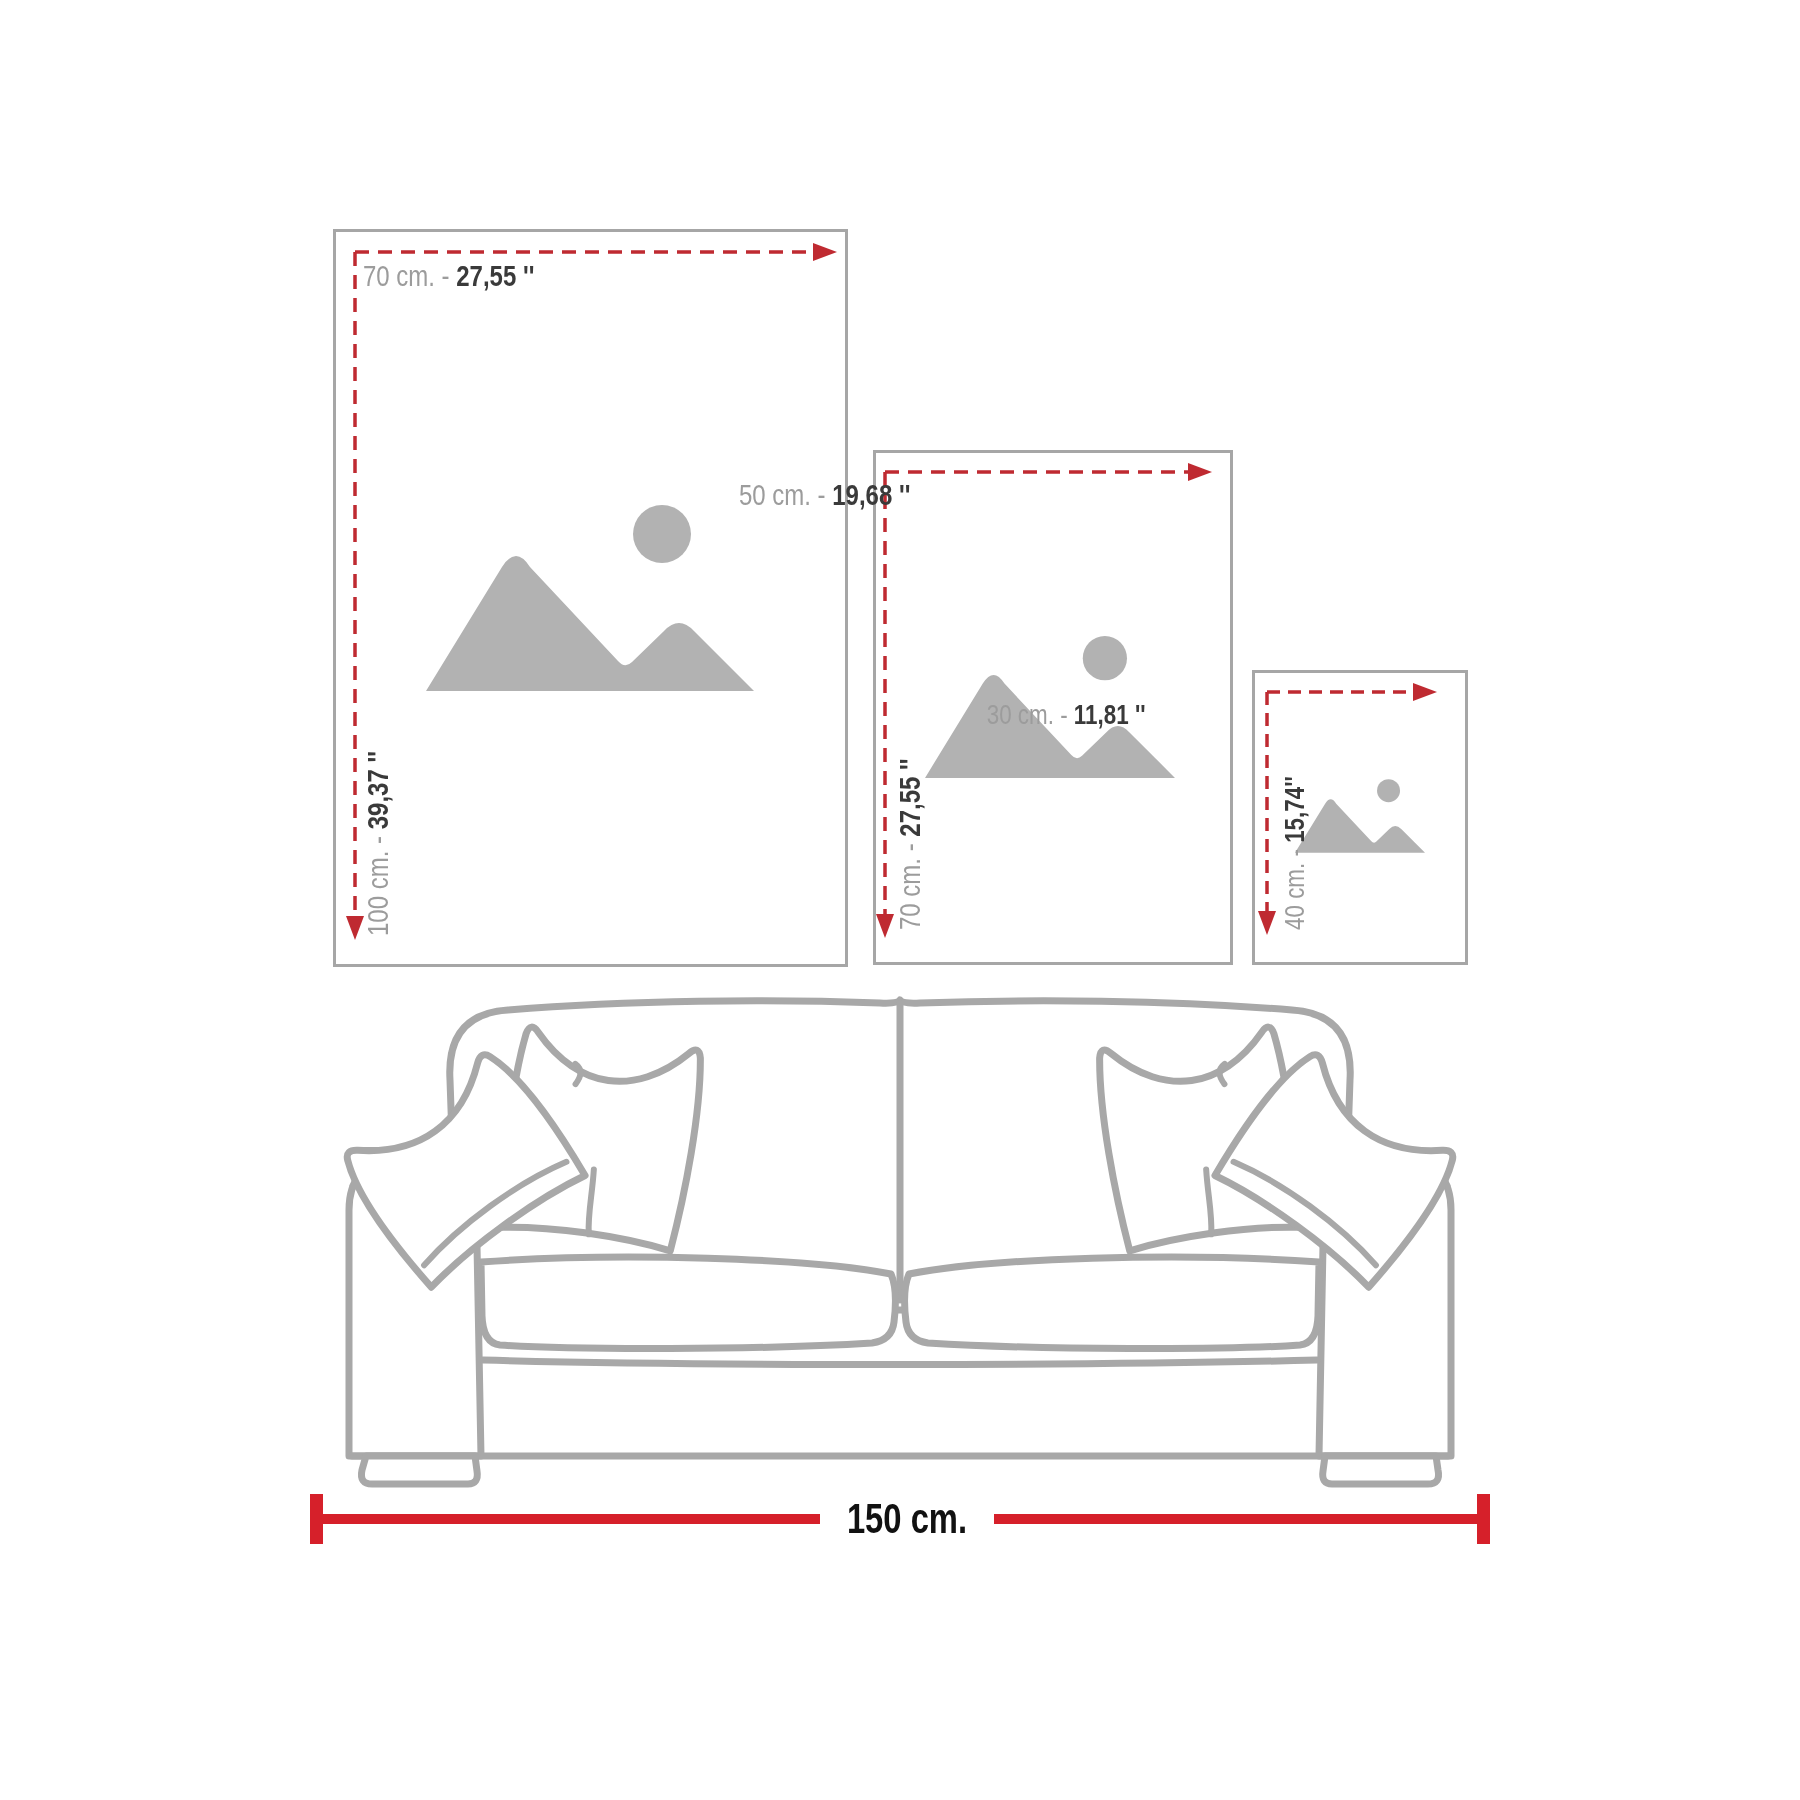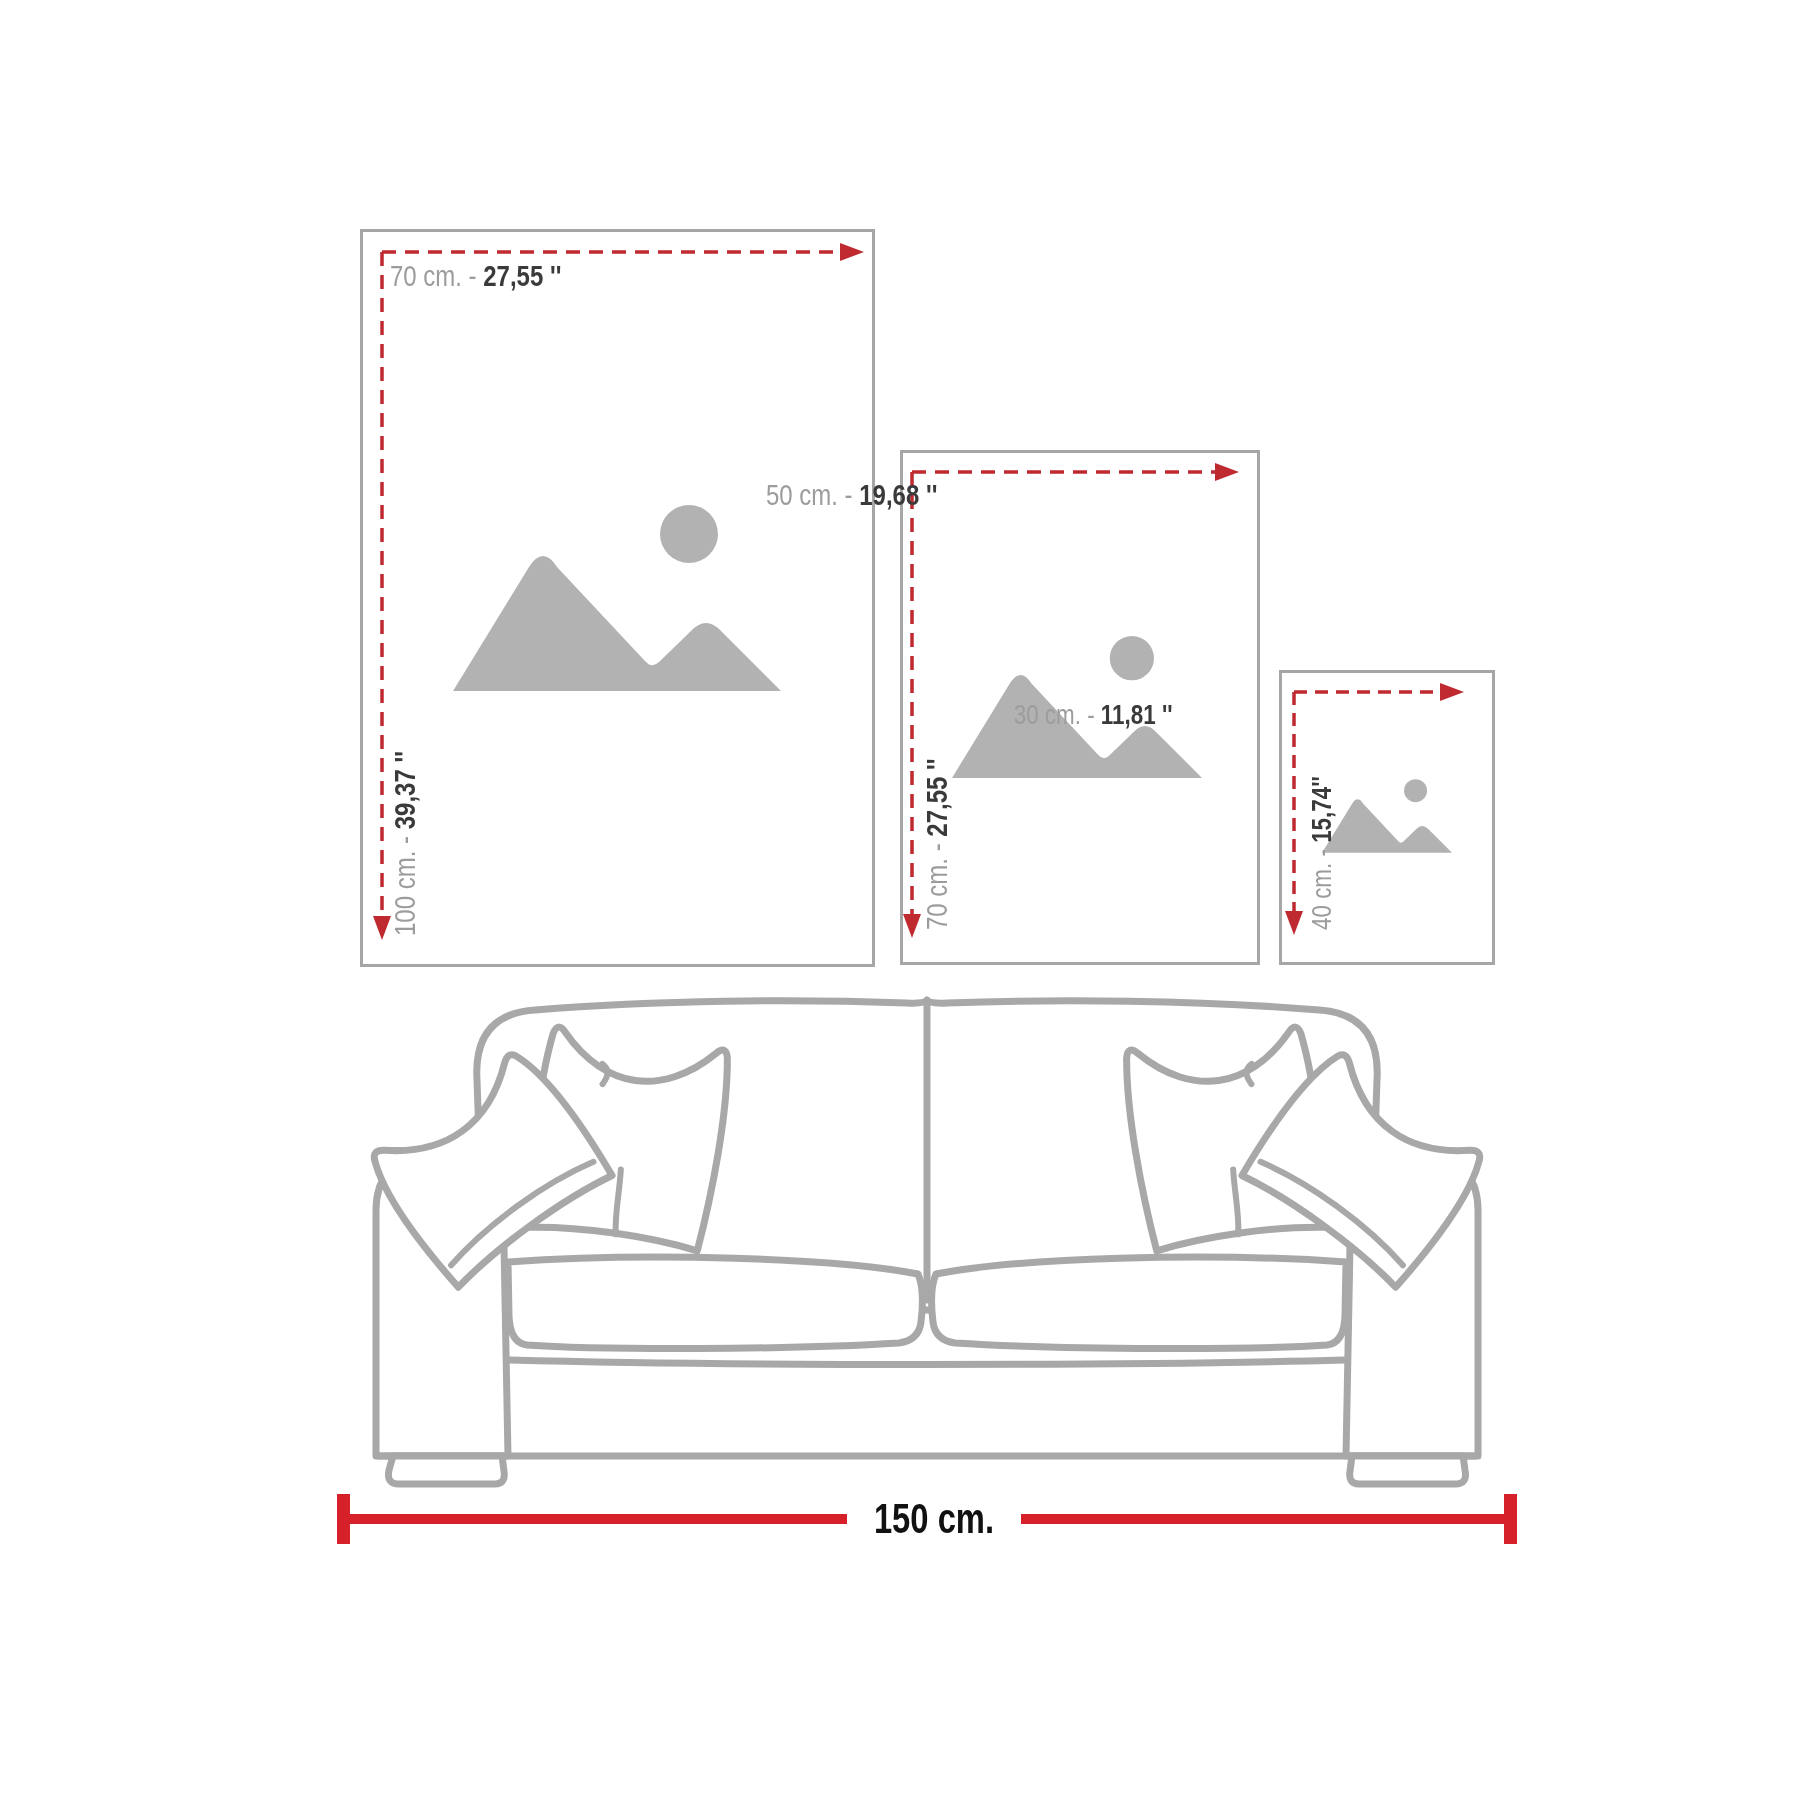--- a/index.html
+++ b/index.html
@@ -1,19 +1,18 @@
 <!DOCTYPE html>
 <html><head>
 <meta charset="utf-8">
 <style>
   html,body{margin:0;padding:0;background:#ffffff;}
   #stage{
     position:relative;width:1504px;height:1800px;background:#ffffff;overflow:hidden;
     font-family:"Liberation Sans",sans-serif;
-    margin-left:27px;
   }
   .frame{
     position:absolute;border:3px solid #a6a6a6;background:#ffffff;box-sizing:border-box;
   }
   #frame-large{left:333px;top:229px;width:515px;height:738px;}
   #frame-medium{left:873px;top:450px;width:360px;height:515px;}
   #frame-small{left:1252px;top:670px;width:216px;height:295px;}
   .ph-icon{position:absolute;}
   #ph-large{left:426px;top:505px;width:328px;height:186px;}
   #ph-medium{left:925px;top:636px;width:250px;height:142px;}

